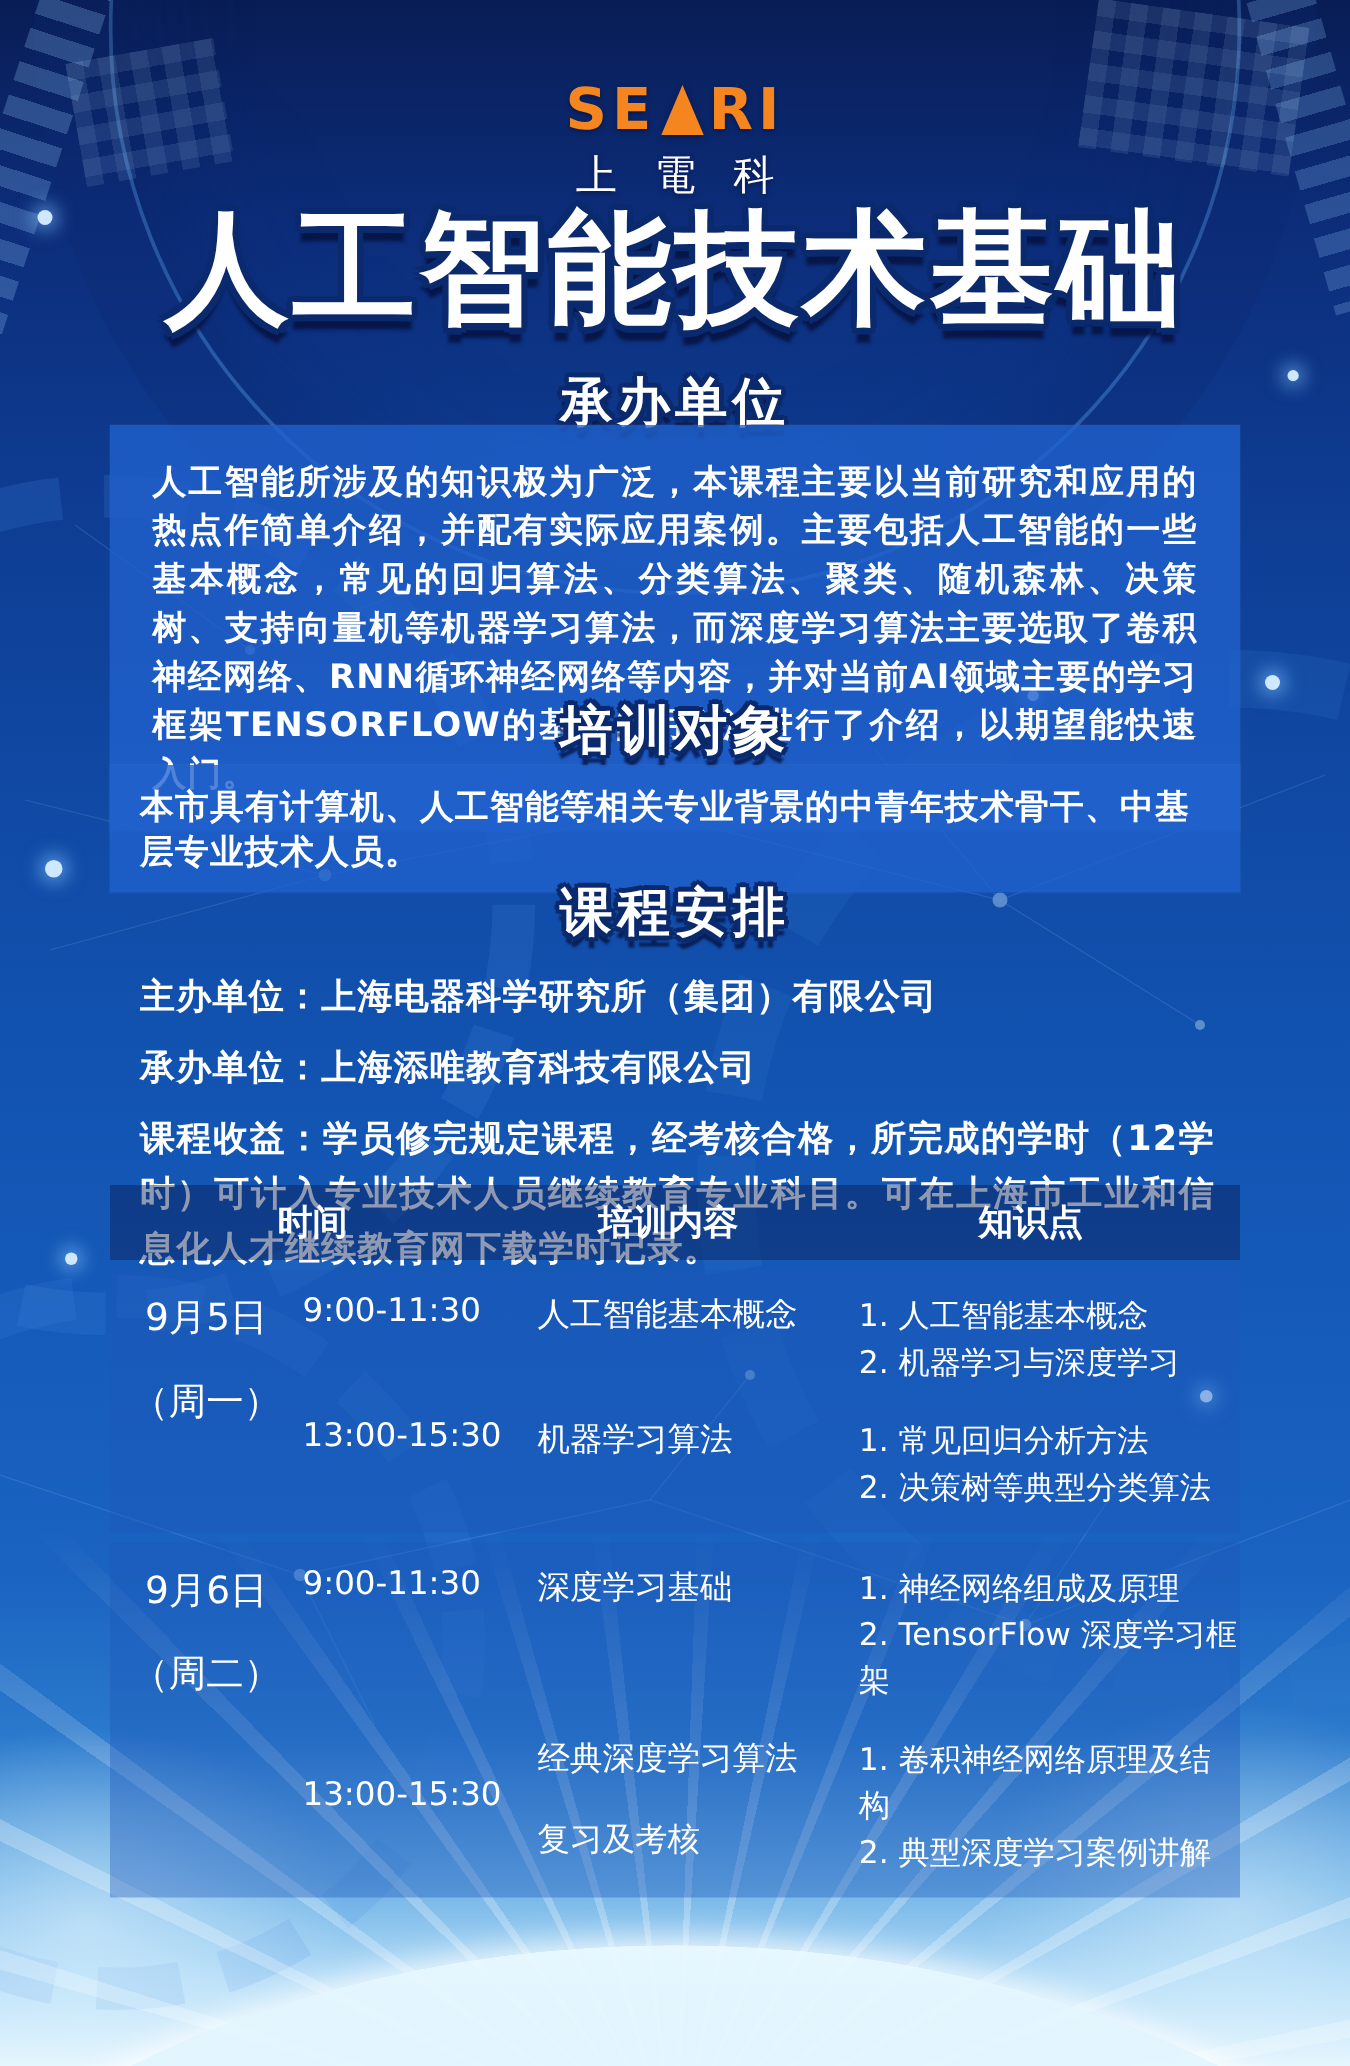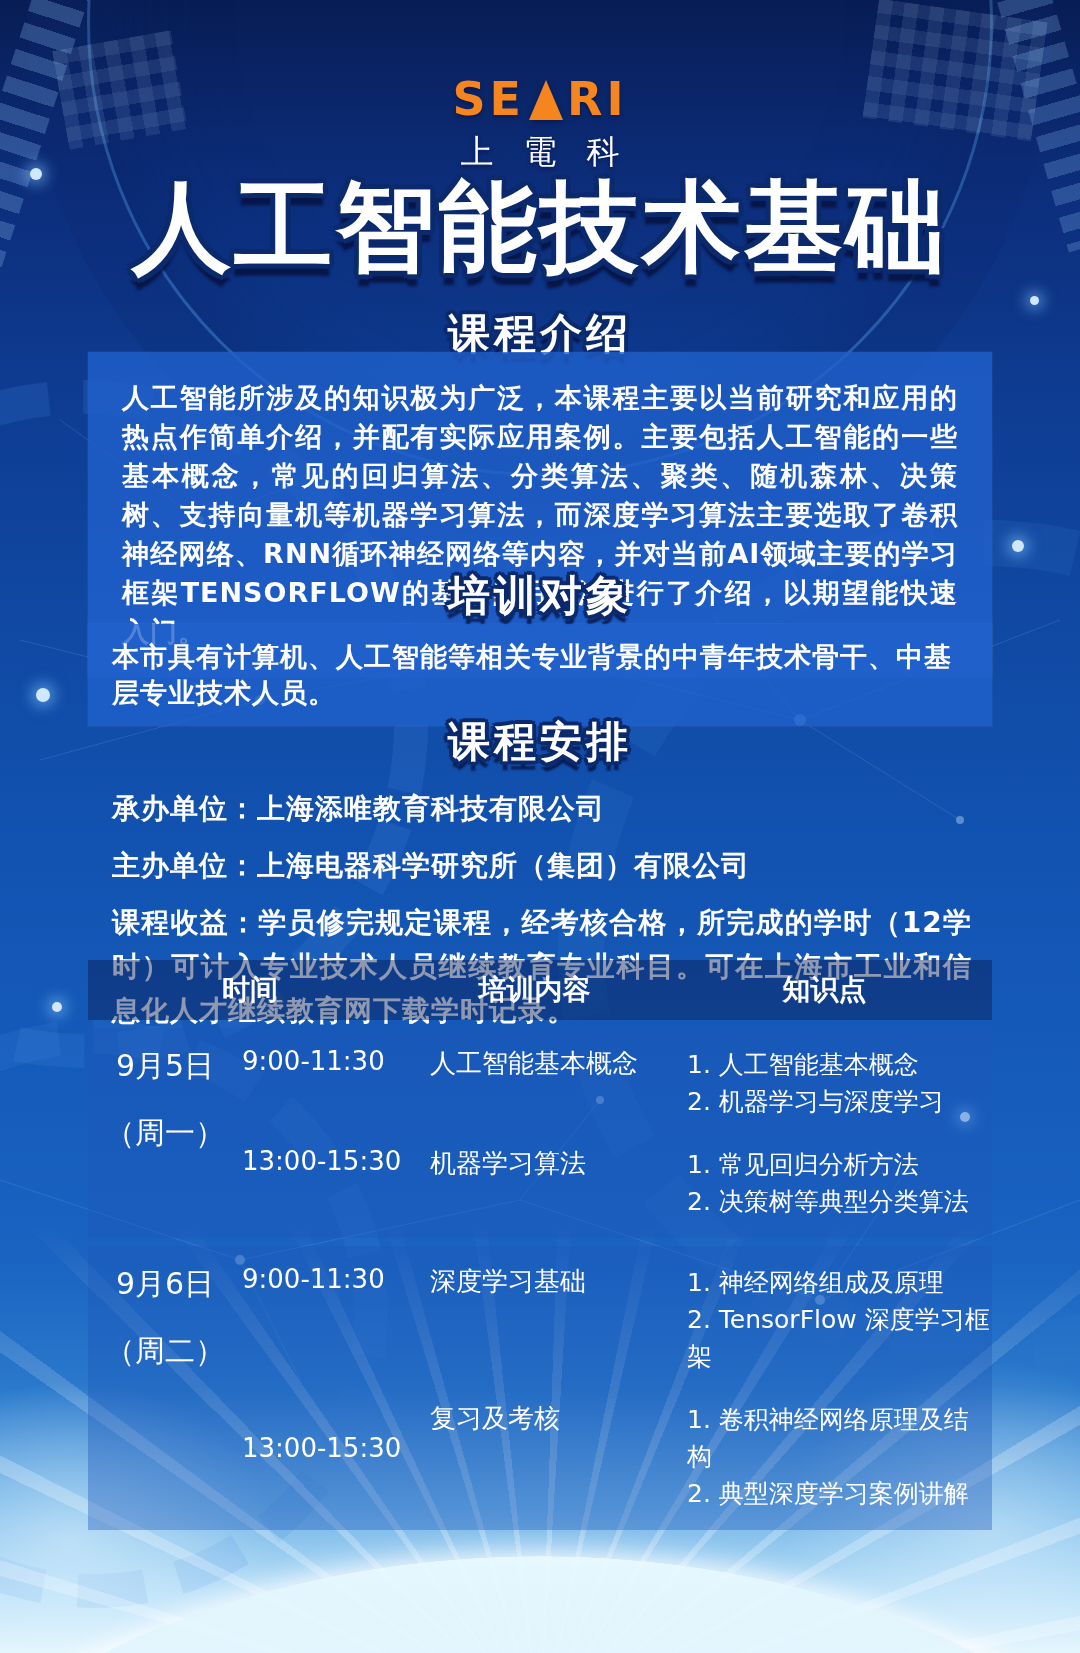--- a/index.html
+++ b/index.html
@@ -37,21 +37,21 @@
     -webkit-mask-image:linear-gradient(180deg,transparent 0,#000 55%);
     mask-image:linear-gradient(180deg,transparent 0,#000 55%);}
   .globe{left:-15%;top:1556px;width:130%;height:900px;border-radius:50%;
     background:linear-gradient(180deg,rgba(235,250,255,.95),rgba(150,205,245,.35) 45%);
     box-shadow:0 -4px 26px rgba(255,255,255,.85);}
   .glow-bl{left:-140px;top:1380px;width:420px;height:320px;border-radius:50%;
     background:radial-gradient(ellipse at center,rgba(225,245,255,.55),transparent 70%);}
   .glow-br{right:-120px;top:1360px;width:420px;height:340px;border-radius:50%;
     background:radial-gradient(ellipse at center,rgba(225,245,255,.5),transparent 70%);}
   
-  .layer{position:absolute;left:0;top:12px;width:1080px;height:1367px;z-index:5;}
+  .layer{position:absolute;left:0;top:0;width:1080px;height:1367px;z-index:5;}
   .logo{position:absolute;top:58px;left:0;width:1080px;text-align:center;}
   .logo-word{display:flex;justify-content:center;align-items:flex-end;height:52px;}
   .logo-txt{font-size:46px;font-weight:bold;color:#F5861F;letter-spacing:4px;line-height:46px;
     text-shadow:0 2px 4px rgba(0,0,30,.4);}
   .logo-a{display:inline-block;width:0;height:0;border-left:17px solid transparent;
     border-right:17px solid transparent;border-bottom:40px solid #F5861F;margin:0 4px 2px 4px;
     filter:drop-shadow(0 2px 3px rgba(0,0,30,.4));}
   .logo-sub{margin-top:8px;font-family:"DejaVu Serif","Liberation Serif",serif;
     font-size:33px;letter-spacing:30px;padding-left:30px;color:#fff;
     text-shadow:0 2px 4px rgba(0,0,40,.5);}
@@ -152,38 +152,38 @@
       <div class="logo-word">
         <span class="logo-txt">SE</span>
         <span class="logo-a"></span>
         <span class="logo-txt">RI</span>
       </div>
       <div class="logo-sub">上電科</div>
     </div>
 
     <div class="main-title">人工智能技术基础</div>
 
-    <div class="section-heading h-intro">课程介绍</div>
+    <div class="section-heading h-intro">承办单位</div>
     <div class="panel panel-intro">
       <span>人工智能所涉及的知识极为广泛，本课程主要以当前研究和应用的热点作简单介绍，并配有实际应用案例。主要包括人工智能的一些基本概念，常见的回归算法、分类算法、聚类、随机森林、决策树、支持向量机等机器学习算法，而深度学习算法主要选取了卷积神经网络、RNN循环神经网络等内容，并对当前AI领域主要的学习框架TENSORFLOW的基本使用方法进行了介绍，以期望能快速入门。</span>
     </div>
 
     <div class="section-heading h-audience">培训对象</div>
     <div class="panel panel-audience">
       <span>本市具有计算机、人工智能等相关专业背景的中青年技术骨干、中基层专业技术人员。</span>
     </div>
 
     <div class="section-heading h-schedule">课程安排</div>
 
     <div class="info">
       <div class="info-line">
+        <span>主办单位：</span><span>上海电器科学研究所（集团）有限公司</span>
+      </div>
+      <div class="info-line">
         <span>承办单位：</span><span>上海添唯教育科技有限公司</span>
-      </div>
-      <div class="info-line">
-        <span>主办单位：</span><span>上海电器科学研究所（集团）有限公司</span>
       </div>
       <div class="info-line">
         <span>课程收益：</span><span>学员修完规定课程，经考核合格，所完成的学时（12学时）可计入专业技术人员继续教育专业科目。可在上海市工业和信息化人才继续教育网下载学时记录。</span>
       </div>
     </div>
 
     <div class="table">
       <div class="t-head">
         <div class="t-h1">时间</div>
         <div class="t-h2">培训内容</div>
@@ -231,20 +231,21 @@
               <div>深度学习基础</div>
             </div>
             <div class="t-points">
               <div>1. 神经网络组成及原理</div>
               <div>2. TensorFlow 深度学习框架</div>
             </div>
           </div>
           <div class="t-session">
             <div class="t-time shift-down">13:00-15:30</div>
             <div class="t-content">
+              <div>经典深度学习算法</div>
               <div>复习及考核</div>
             </div>
             <div class="t-points">
               <div>1. 卷积神经网络原理及结构</div>
               <div>2. 典型深度学习案例讲解</div>
             </div>
           </div>
         </div>
       </div>
     </div>

